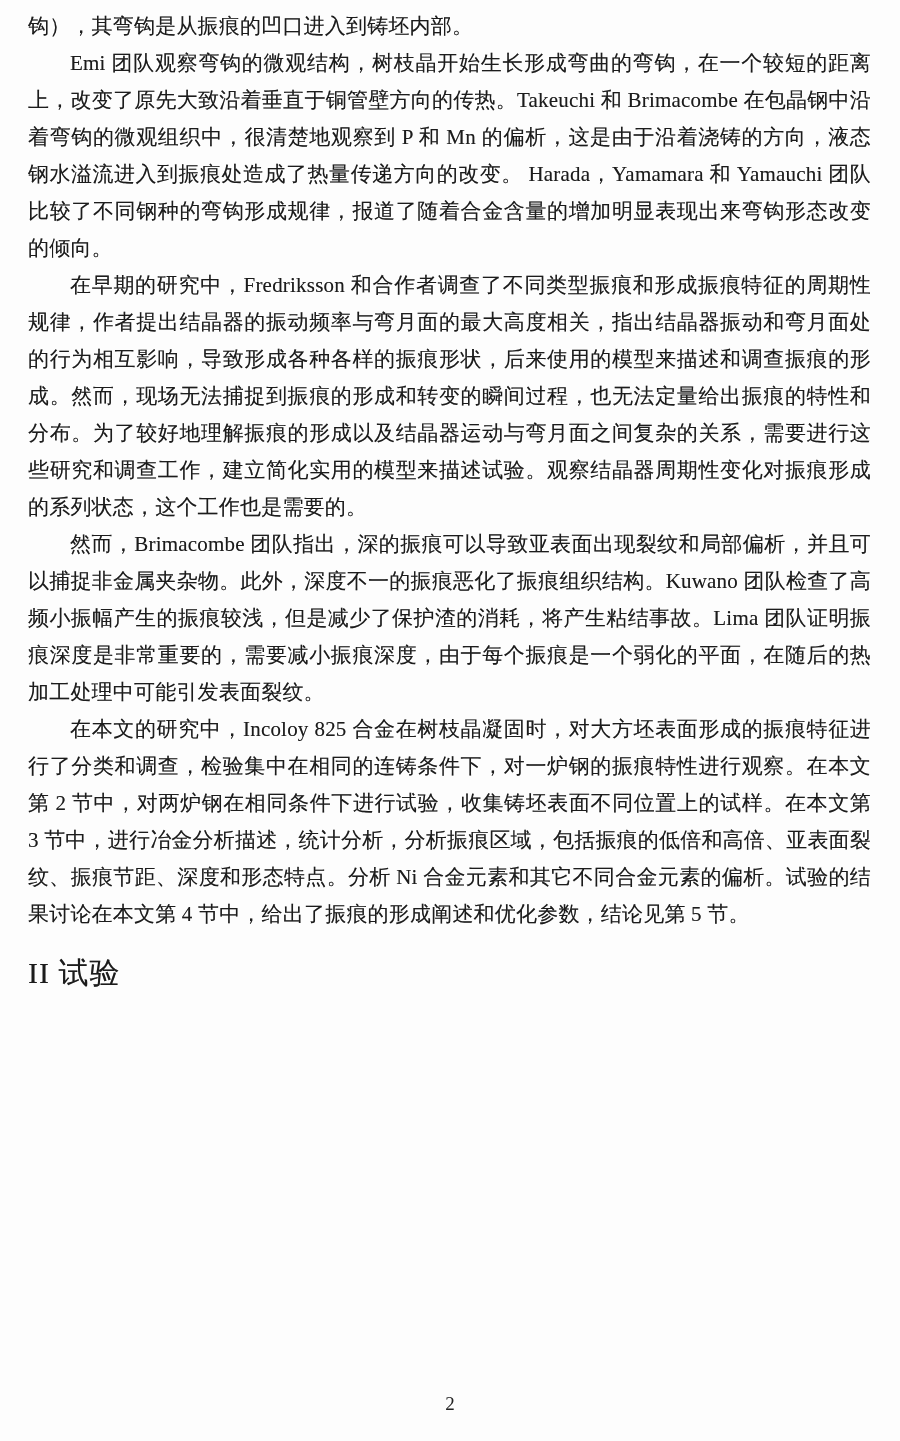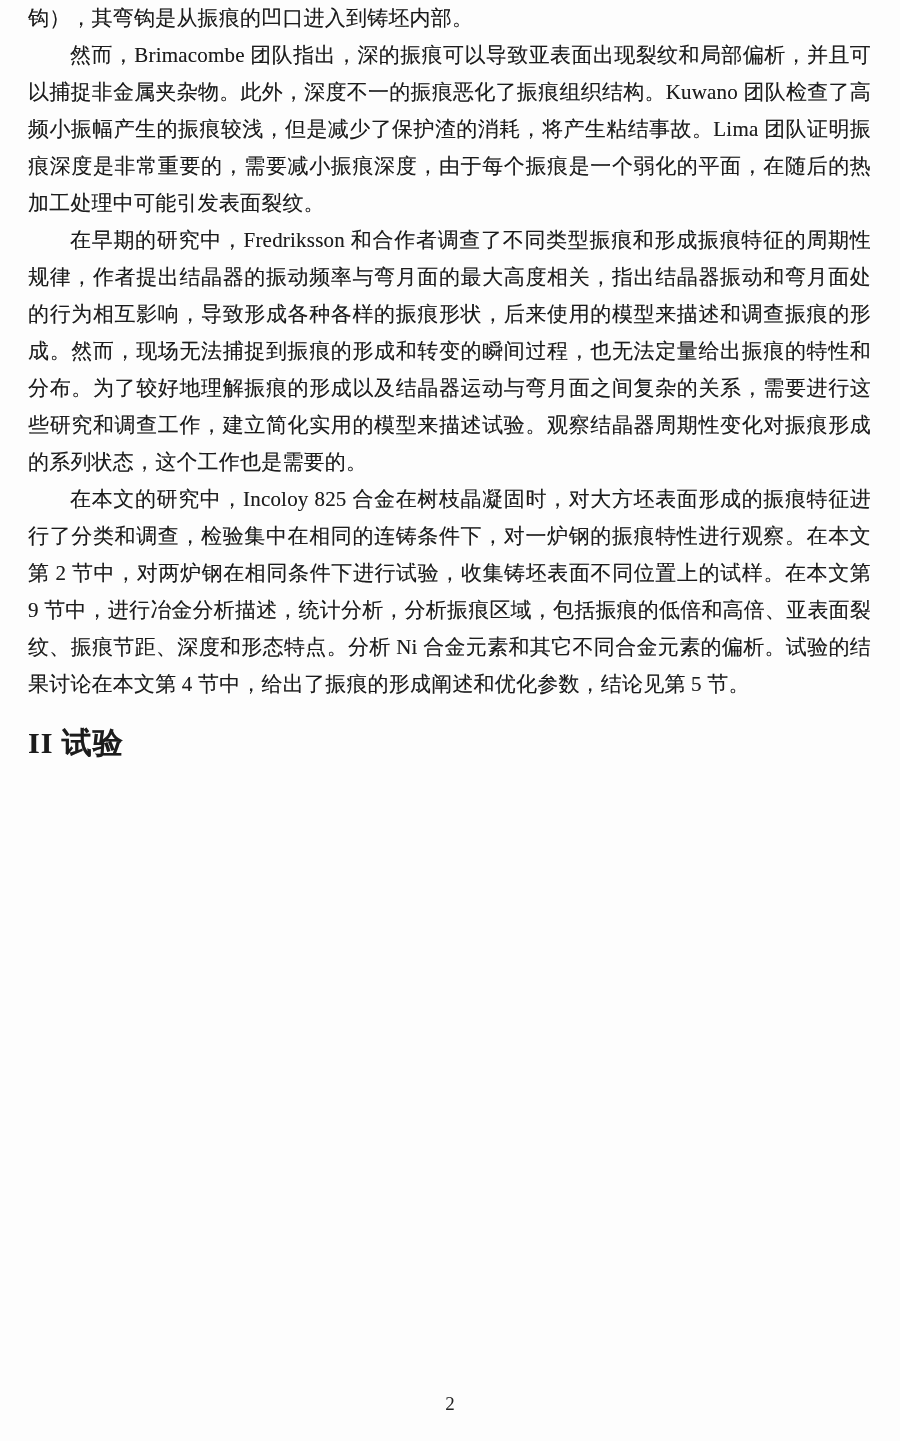--- a/index.html
+++ b/index.html
@@ -14,38 +14,38 @@
     overflow: hidden;
     font-family: "Liberation Serif", "DejaVu Serif", serif;
     color: #1c1c1c;
     background: #fdfdfd;
   }
   .page {
     position: relative;
     width: 900px;
     height: 1441px;
     box-sizing: border-box;
-    padding: 0 29px 0 28px;
+    padding: 8px 29px 0 28px;
   }
   p.body {
     margin: 0;
     font-size: 21px;
     line-height: 37px;
     text-align: justify;
     letter-spacing: 0.2px;
     text-shadow: 0 0 0.6px rgba(30,30,30,0.45);
   }
   p.body.indent {
     text-indent: 42px;
   }
   h2.section-heading {
     margin: 20px 0 30px 0;
     font-size: 30px;
     line-height: 40px;
-    font-weight: bold;
+    font-weight: normal;
     letter-spacing: 1px;
     text-shadow: 0 0 0.6px rgba(30,30,30,0.5);
   }
   .footer-pagenum {
     position: absolute;
     left: 0;
     right: 0;
     bottom: 26px;
     text-align: center;
     font-size: 19px;
@@ -53,26 +53,27 @@
     color: #222222;
   }
 </style>
 </head>
 <body>
 
 <div class="page">
 
   <p class="body">钩），其弯钩是从振痕的凹口进入到铸坯内部。</p>
 
+  <p class="body indent">Emi 团队观察弯钩的微观结构，树枝晶开始生长形成弯曲的弯钩，在一个较短的距离上，改变了原先大致沿着垂直于铜管壁方向的传热。Takeuchi 和 Brimacombe 在包晶钢中沿着弯钩的微观组织中，很清楚地观察到 P 和 Mn 的偏析，这是由于沿着浇铸的方向，液态钢水溢流进入到振痕处造成了热量传递方向的改变。 Harada，Yamamara 和 Yamauchi 团队比较了不同钢种的弯钩形成规律，报道了随着合金含量的增加明显表现出来弯钩形态改变的倾向。</p>
+
+  <p class="body indent">在早期的研究中，Fredriksson 和合作者调查了不同类型振痕和形成振痕特征的周期性规律，作者提出结晶器的振动频率与弯月面的最大高度相关，指出结晶器振动和弯月面处的行为相互影响，导致形成各种各样的振痕形状，后来使用的模型来描述和调查振痕的形成。然而，现场无法捕捉到振痕的形成和转变的瞬间过程，也无法定量给出振痕的特性和分布。为了较好地理解振痕的形成以及结晶器运动与弯月面之间复杂的关系，需要进行这些研究和调查工作，建立简化实用的模型来描述试验。观察结晶器周期性变化对振痕形成的系列状态，这个工作也是需要的。</p>
 
   <p class="body indent">然而，Brimacombe 团队指出，深的振痕可以导致亚表面出现裂纹和局部偏析，并且可以捕捉非金属夹杂物。此外，深度不一的振痕恶化了振痕组织结构。Kuwano 团队检查了高频小振幅产生的振痕较浅，但是减少了保护渣的消耗，将产生粘结事故。Lima 团队证明振痕深度是非常重要的，需要减小振痕深度，由于每个振痕是一个弱化的平面，在随后的热加工处理中可能引发表面裂纹。</p>
 
-  <p class="body indent">在早期的研究中，Fredriksson 和合作者调查了不同类型振痕和形成振痕特征的周期性规律，作者提出结晶器的振动频率与弯月面的最大高度相关，指出结晶器振动和弯月面处的行为相互影响，导致形成各种各样的振痕形状，后来使用的模型来描述和调查振痕的形成。然而，现场无法捕捉到振痕的形成和转变的瞬间过程，也无法定量给出振痕的特性和分布。为了较好地理解振痕的形成以及结晶器运动与弯月面之间复杂的关系，需要进行这些研究和调查工作，建立简化实用的模型来描述试验。观察结晶器周期性变化对振痕形成的系列状态，这个工作也是需要的。</p>
 
-
-  <p class="body indent">在本文的研究中，Incoloy 825 合金在树枝晶凝固时，对大方坯表面形成的振痕特征进行了分类和调查，检验集中在相同的连铸条件下，对一炉钢的振痕特性进行观察。在本文第 2 节中，对两炉钢在相同条件下进行试验，收集铸坯表面不同位置上的试样。在本文第 9 节中，进行冶金分析描述，统计分析，分析振痕区域，包括振痕的低倍和高倍、亚表面裂纹、振痕节距、深度和形态特点。分析 Ni 合金元素和其它不同合金元素的偏析。试验的结果讨论在本文第 4 节中，给出了振痕的形成阐述和优化参数，结论见第 5 节。</p>
+  <p class="body indent">在本文的研究中，Incoloy 825 合金在树枝晶凝固时，对大方坯表面形成的振痕特征进行了分类和调查，检验集中在相同的连铸条件下，对一炉钢的振痕特性进行观察。在本文第 2 节中，对两炉钢在相同条件下进行试验，收集铸坯表面不同位置上的试样。在本文第 3 节中，进行冶金分析描述，统计分析，分析振痕区域，包括振痕的低倍和高倍、亚表面裂纹、振痕节距、深度和形态特点。分析 Ni 合金元素和其它不同合金元素的偏析。试验的结果讨论在本文第 4 节中，给出了振痕的形成阐述和优化参数，结论见第 5 节。</p>
 
   <h2 class="section-heading">II 试验</h2>
 
 
   <div class="footer-pagenum">2</div>
 
 </div>
 
 </body></html>

